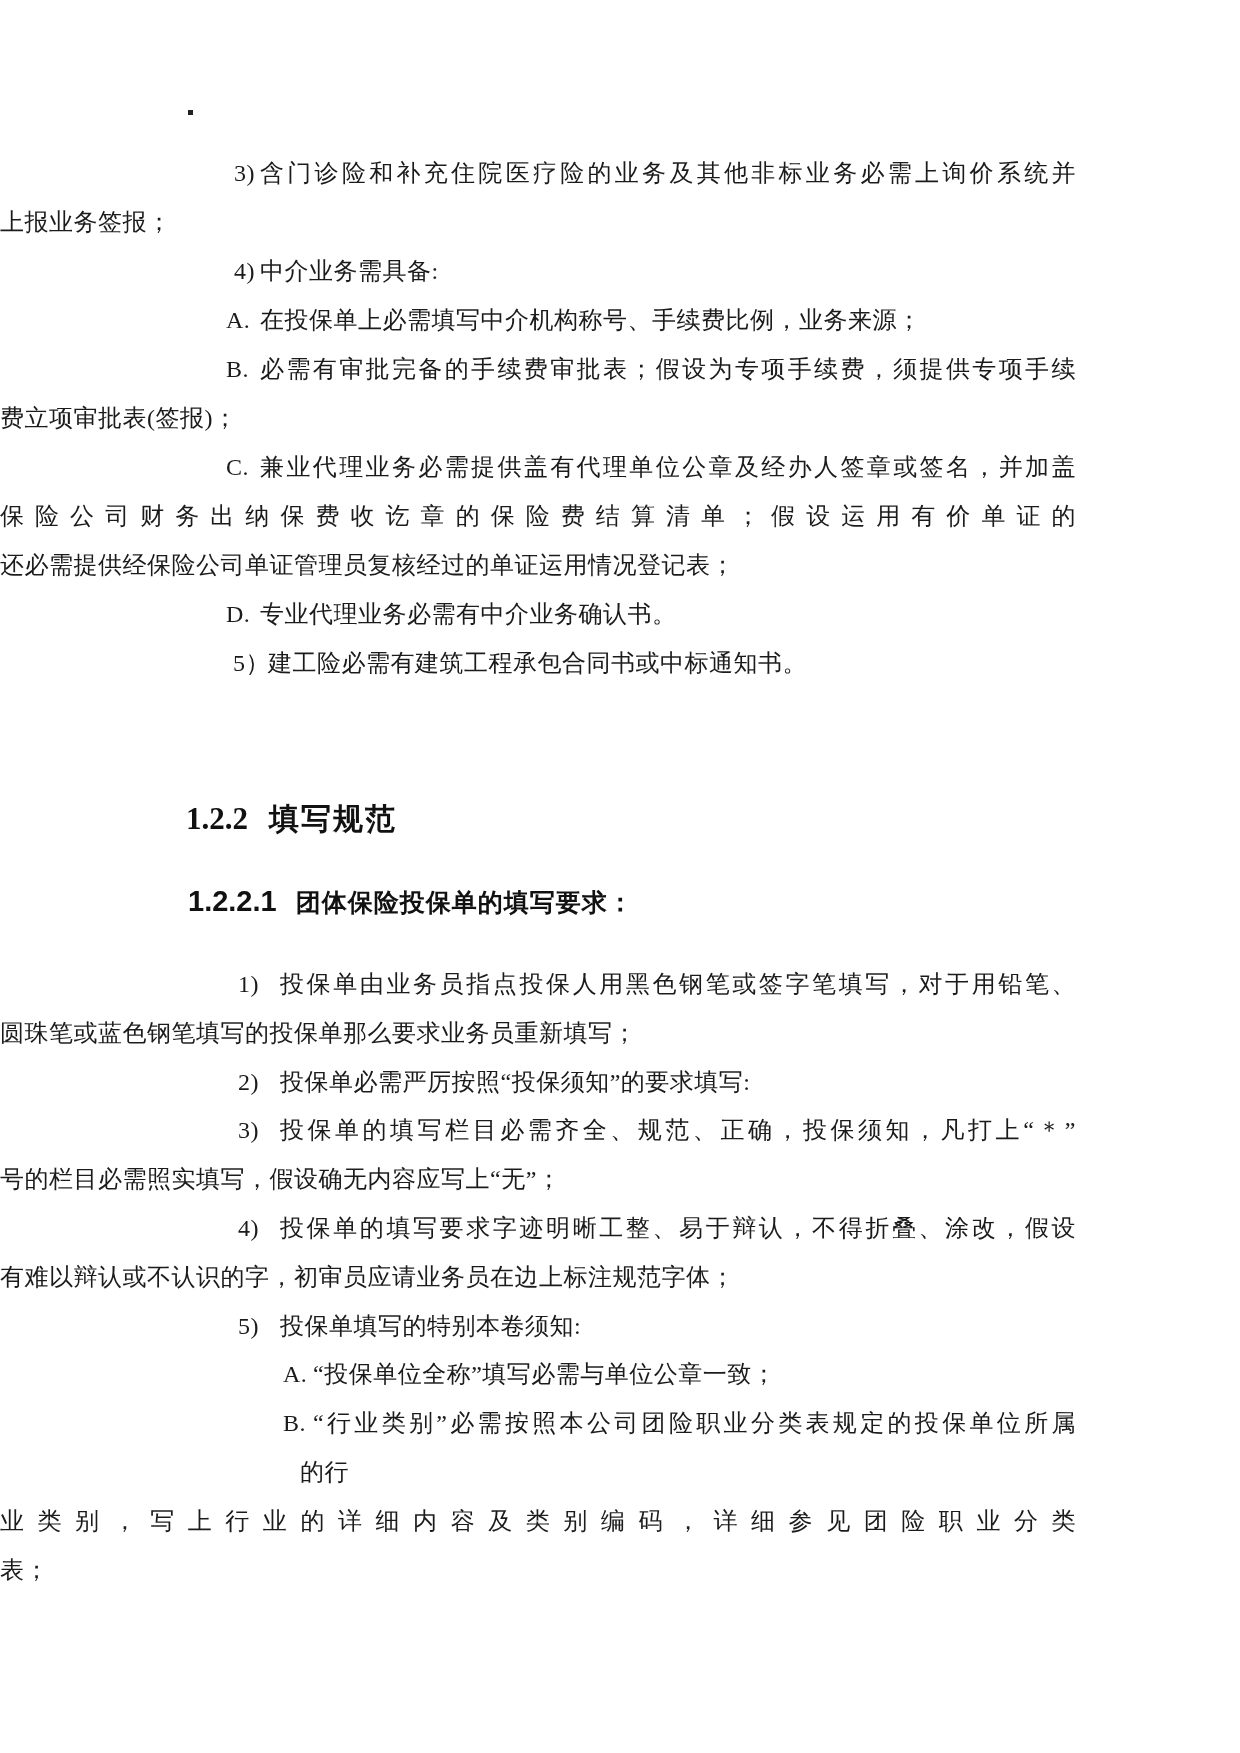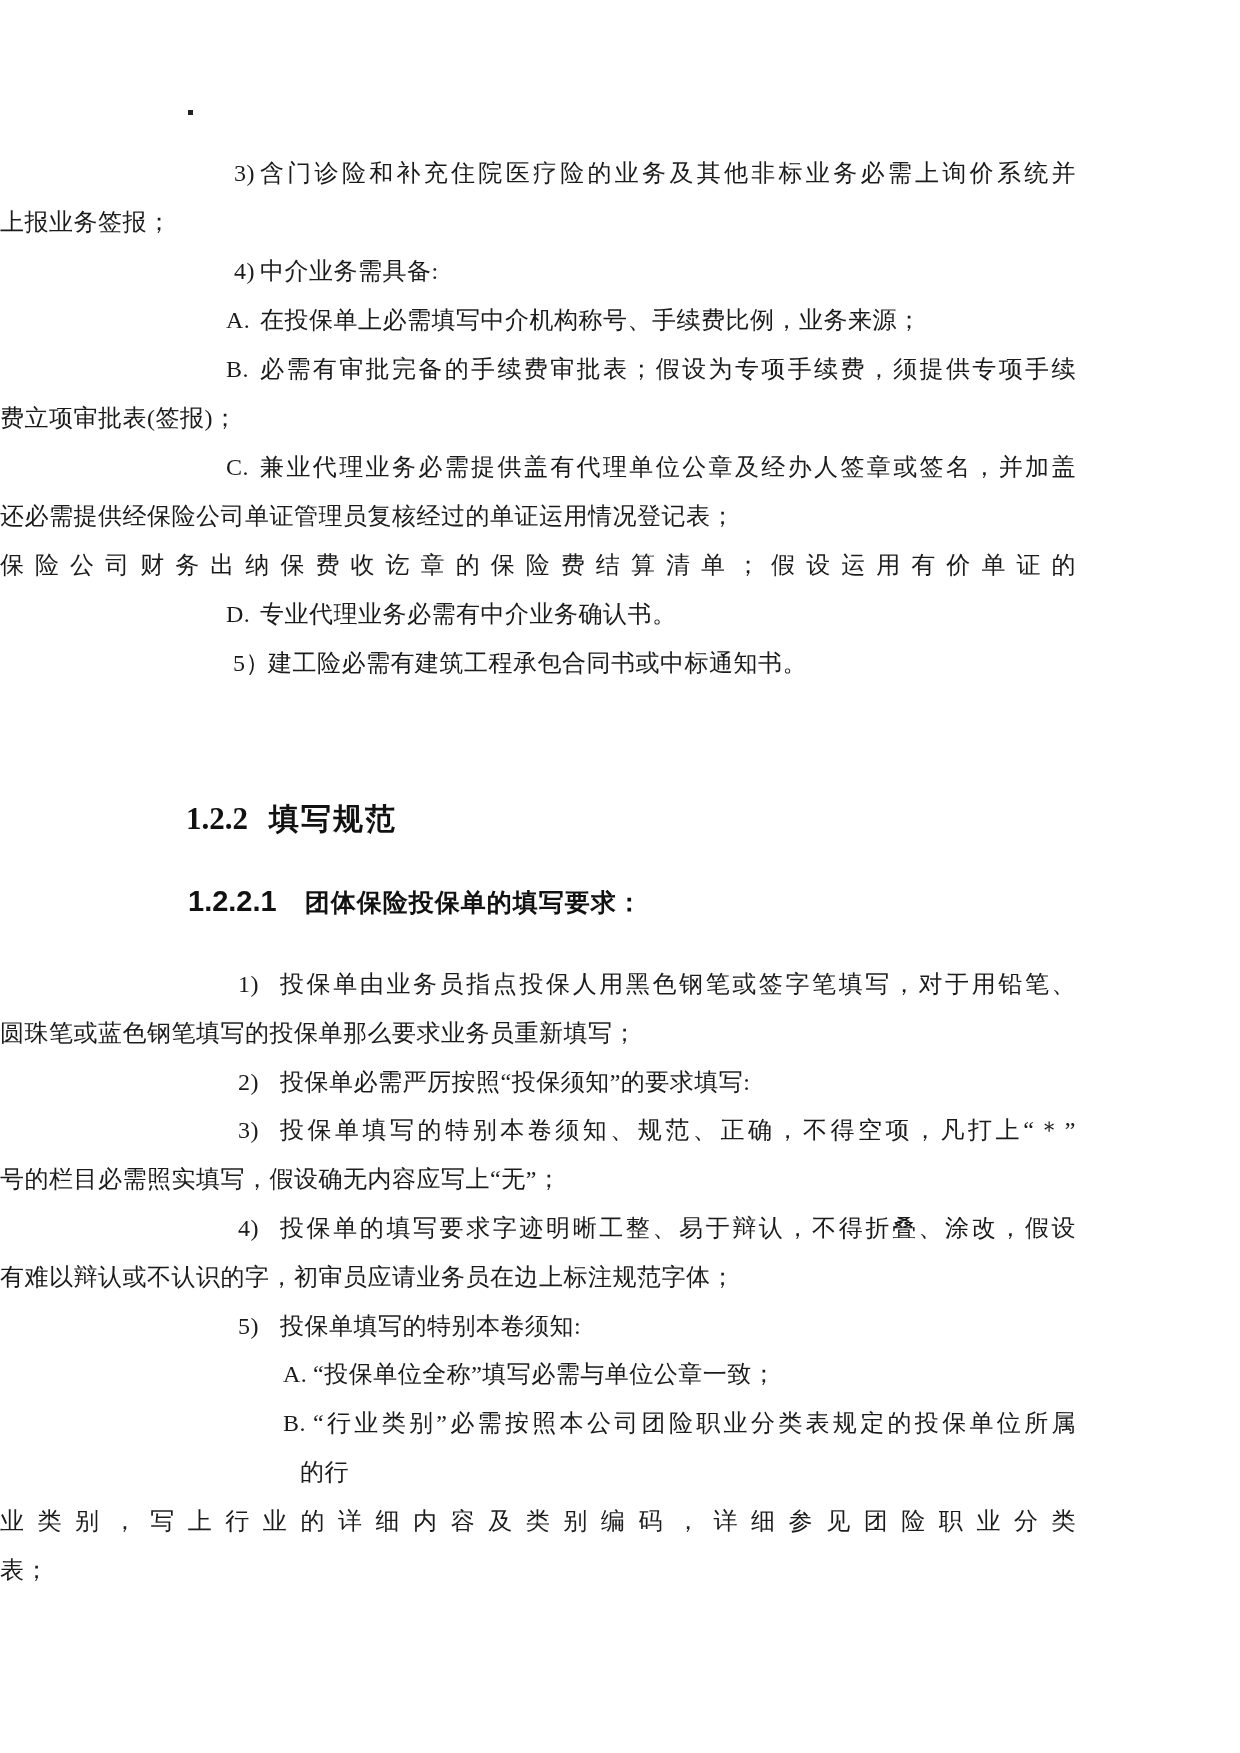--- a/index.html
+++ b/index.html
@@ -65,21 +65,21 @@
   .heading-2 {
     position: absolute;
     left: 188px;
     top: 884px;
     line-height: 34px;
     font-weight: bold;
     color: #111111;
     font-family: "Liberation Sans", "DejaVu Sans", sans-serif;
   }
   .heading-2 .h-num { font-size: 29px; }
-  .heading-2 .h-title { font-size: 25px; margin-left: 28px; letter-spacing: 1px; }
+  .heading-2 .h-title { font-size: 25px; margin-left: 19px; letter-spacing: 1px; }
 </style>
 </head>
 <body>
 
 <div class="page">
 
   <div class="stray-dot"></div>
 
   <div id="list-a" class="list-block">
       <div class="line i-num full">
@@ -101,25 +101,25 @@
         <span class="marker">B.</span>
         <span class="text">必需有审批完备的手续费审批表；假设为专项手续费，须提供专项手续</span>
       </div>
       <div class="line i-cont">
         <span class="text">费立项审批表(签报)；</span>
       </div>
       <div class="line i-alpha full">
         <span class="marker">C.</span>
         <span class="text">兼业代理业务必需提供盖有代理单位公章及经办人签章或签名，并加盖</span>
       </div>
+      <div class="line i-cont full">
+        <span class="text">保险公司财务出纳保费收讫章的保险费结算清单；假设运用有价单证的</span>
+      </div>
       <div class="line i-cont">
         <span class="text">还必需提供经保险公司单证管理员复核经过的单证运用情况登记表；</span>
-      </div>
-      <div class="line i-cont full">
-        <span class="text">保险公司财务出纳保费收讫章的保险费结算清单；假设运用有价单证的</span>
       </div>
       <div class="line i-alpha">
         <span class="marker">D.</span>
         <span class="text">专业代理业务必需有中介业务确认书。</span>
       </div>
       <div class="line i-num5">
         <span class="marker">5）</span>
         <span class="text">建工险必需有建筑工程承包合同书或中标通知书。</span>
       </div>
     </div>
@@ -139,21 +139,21 @@
       </div>
       <div class="line i-cont">
         <span class="text">圆珠笔或蓝色钢笔填写的投保单那么要求业务员重新填写；</span>
       </div>
       <div class="line i-numB">
         <span class="marker">2)</span>
         <span class="text">投保单必需严厉按照“投保须知”的要求填写:</span>
       </div>
       <div class="line i-numB full">
         <span class="marker">3)</span>
-        <span class="text">投保单填写的特别本卷须知、规范、正确，不得空项，凡打上“＊”</span>
+        <span class="text">投保单的填写栏目必需齐全、规范、正确，投保须知，凡打上“＊”</span>
       </div>
       <div class="line i-cont">
         <span class="text">号的栏目必需照实填写，假设确无内容应写上“无”；</span>
       </div>
       <div class="line i-numB full">
         <span class="marker">4)</span>
         <span class="text">投保单的填写要求字迹明晰工整、易于辩认，不得折叠、涂改，假设</span>
       </div>
       <div class="line i-cont">
         <span class="text">有难以辩认或不认识的字，初审员应请业务员在边上标注规范字体；</span>

